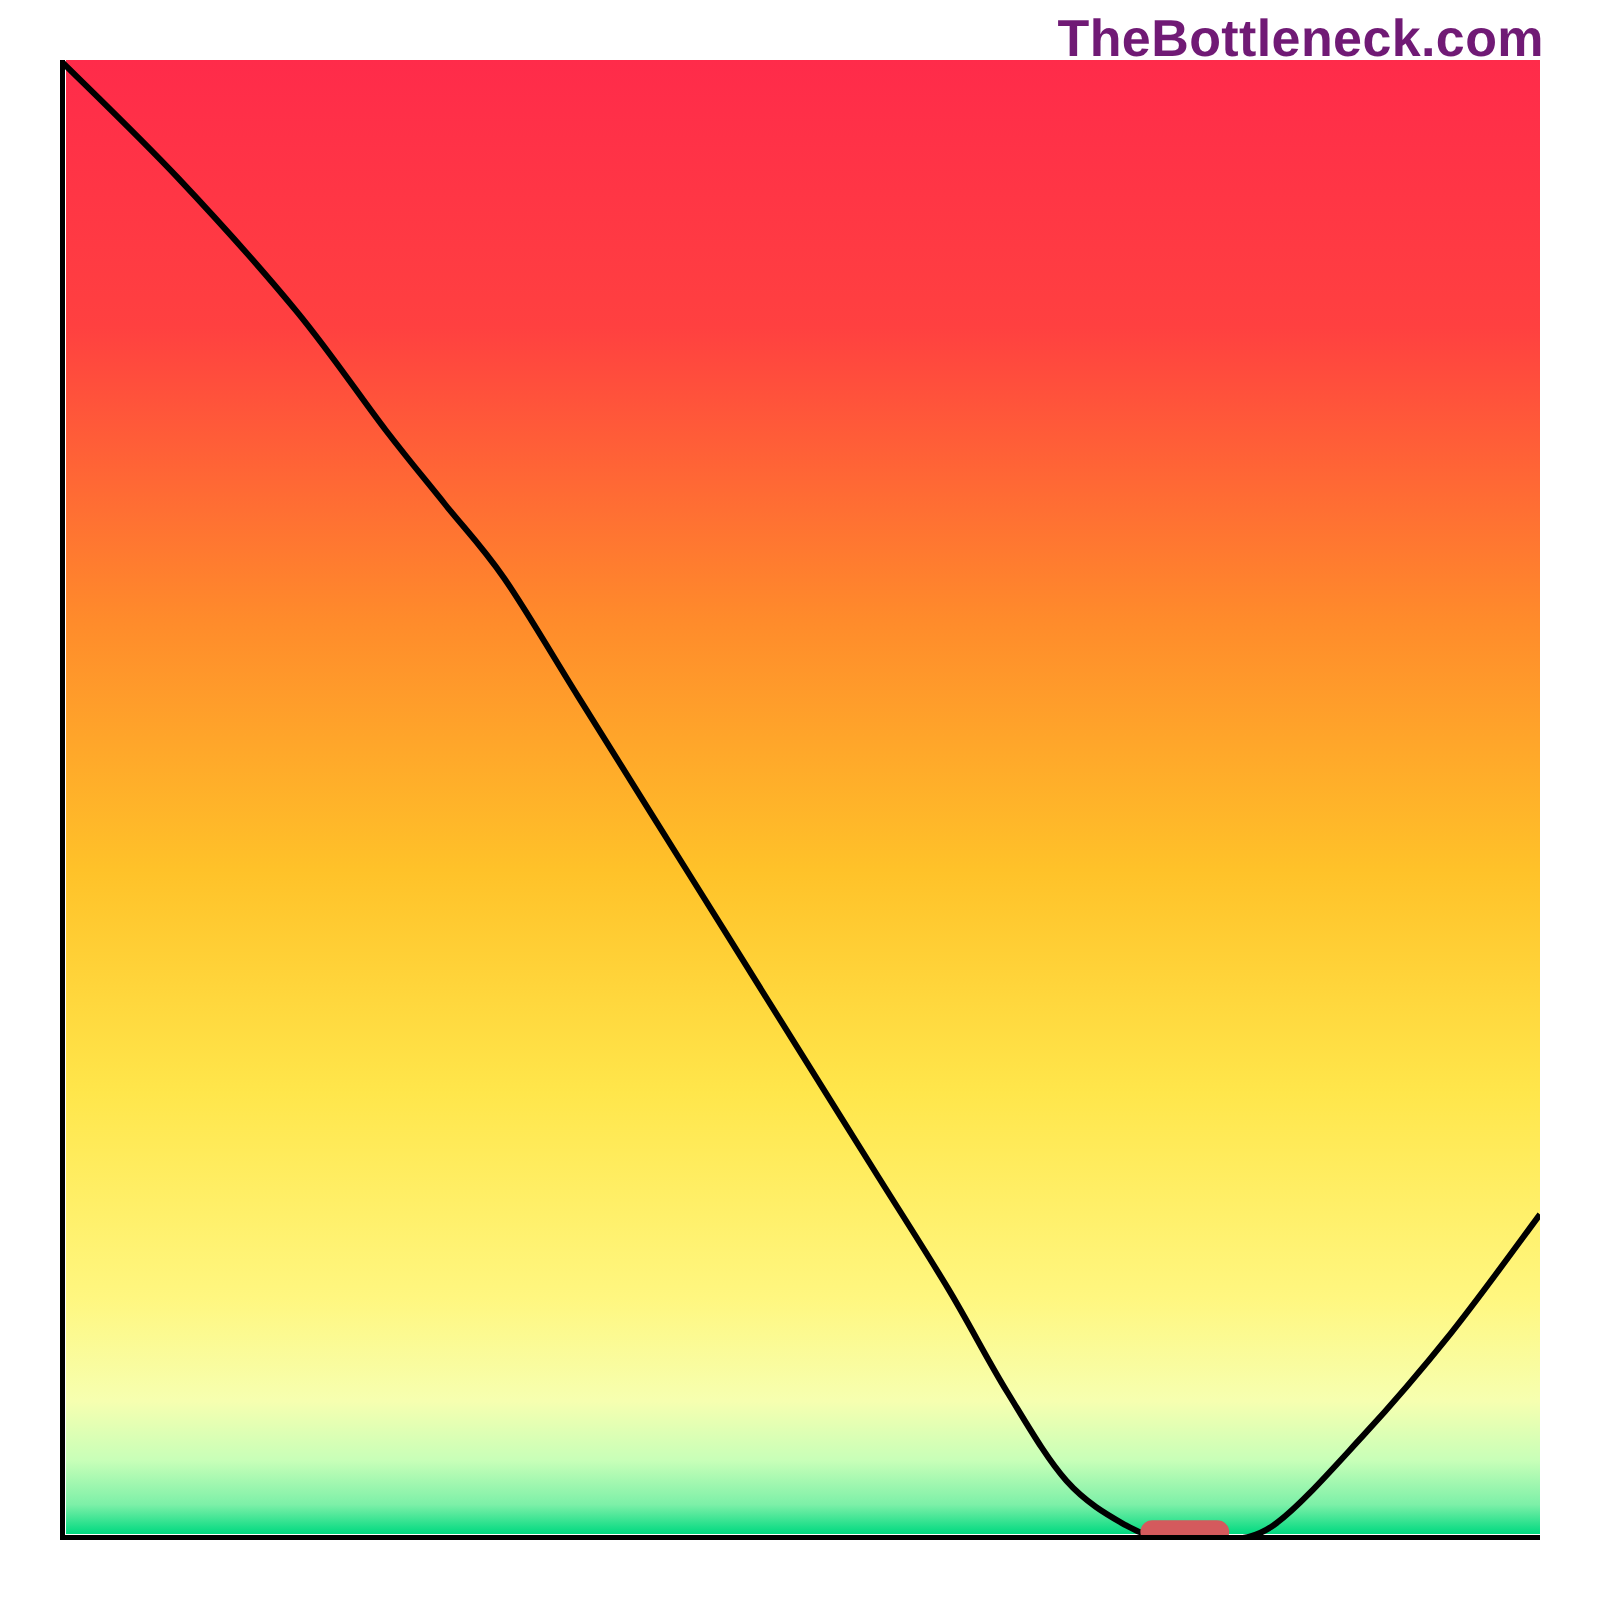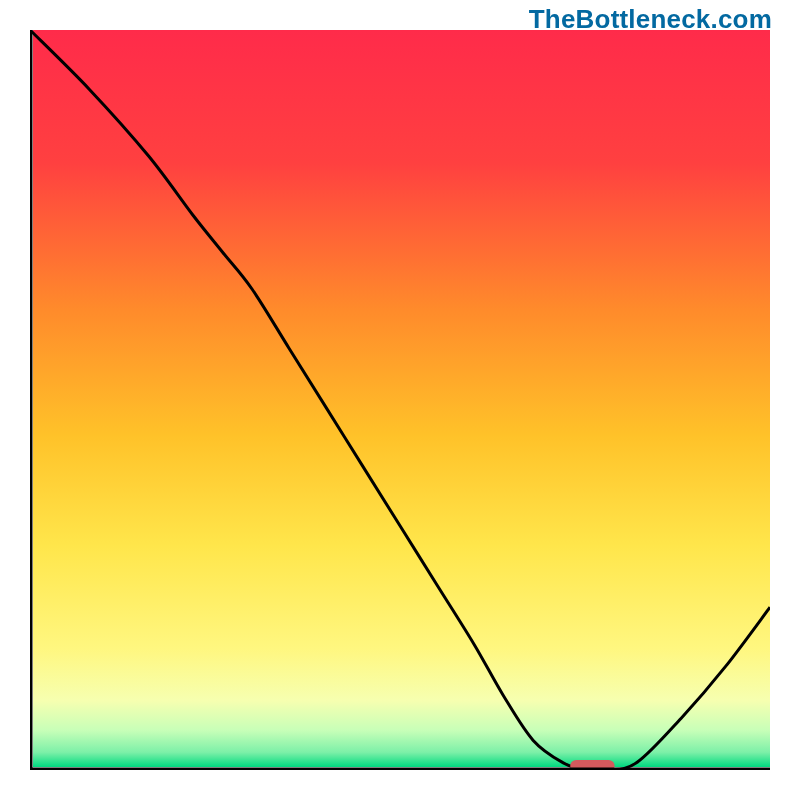--- a/index.html
+++ b/index.html
@@ -23,21 +23,21 @@
     width: 740px;
     height: 740px;
     box-sizing: border-box;
   }
   .watermark {
     position: absolute;
     top: 4px;
     right: 28px;
     font-size: 26px;
     font-weight: bold;
-    color: #0369a1;
+    color: #701a75;
     letter-spacing: 0.2px;
     user-select: none;
   }
   svg { display: block; }
 </style>
 </head>
 <body>
 
 <div class="frame">
   <div class="watermark">TheBottleneck.com</div>

